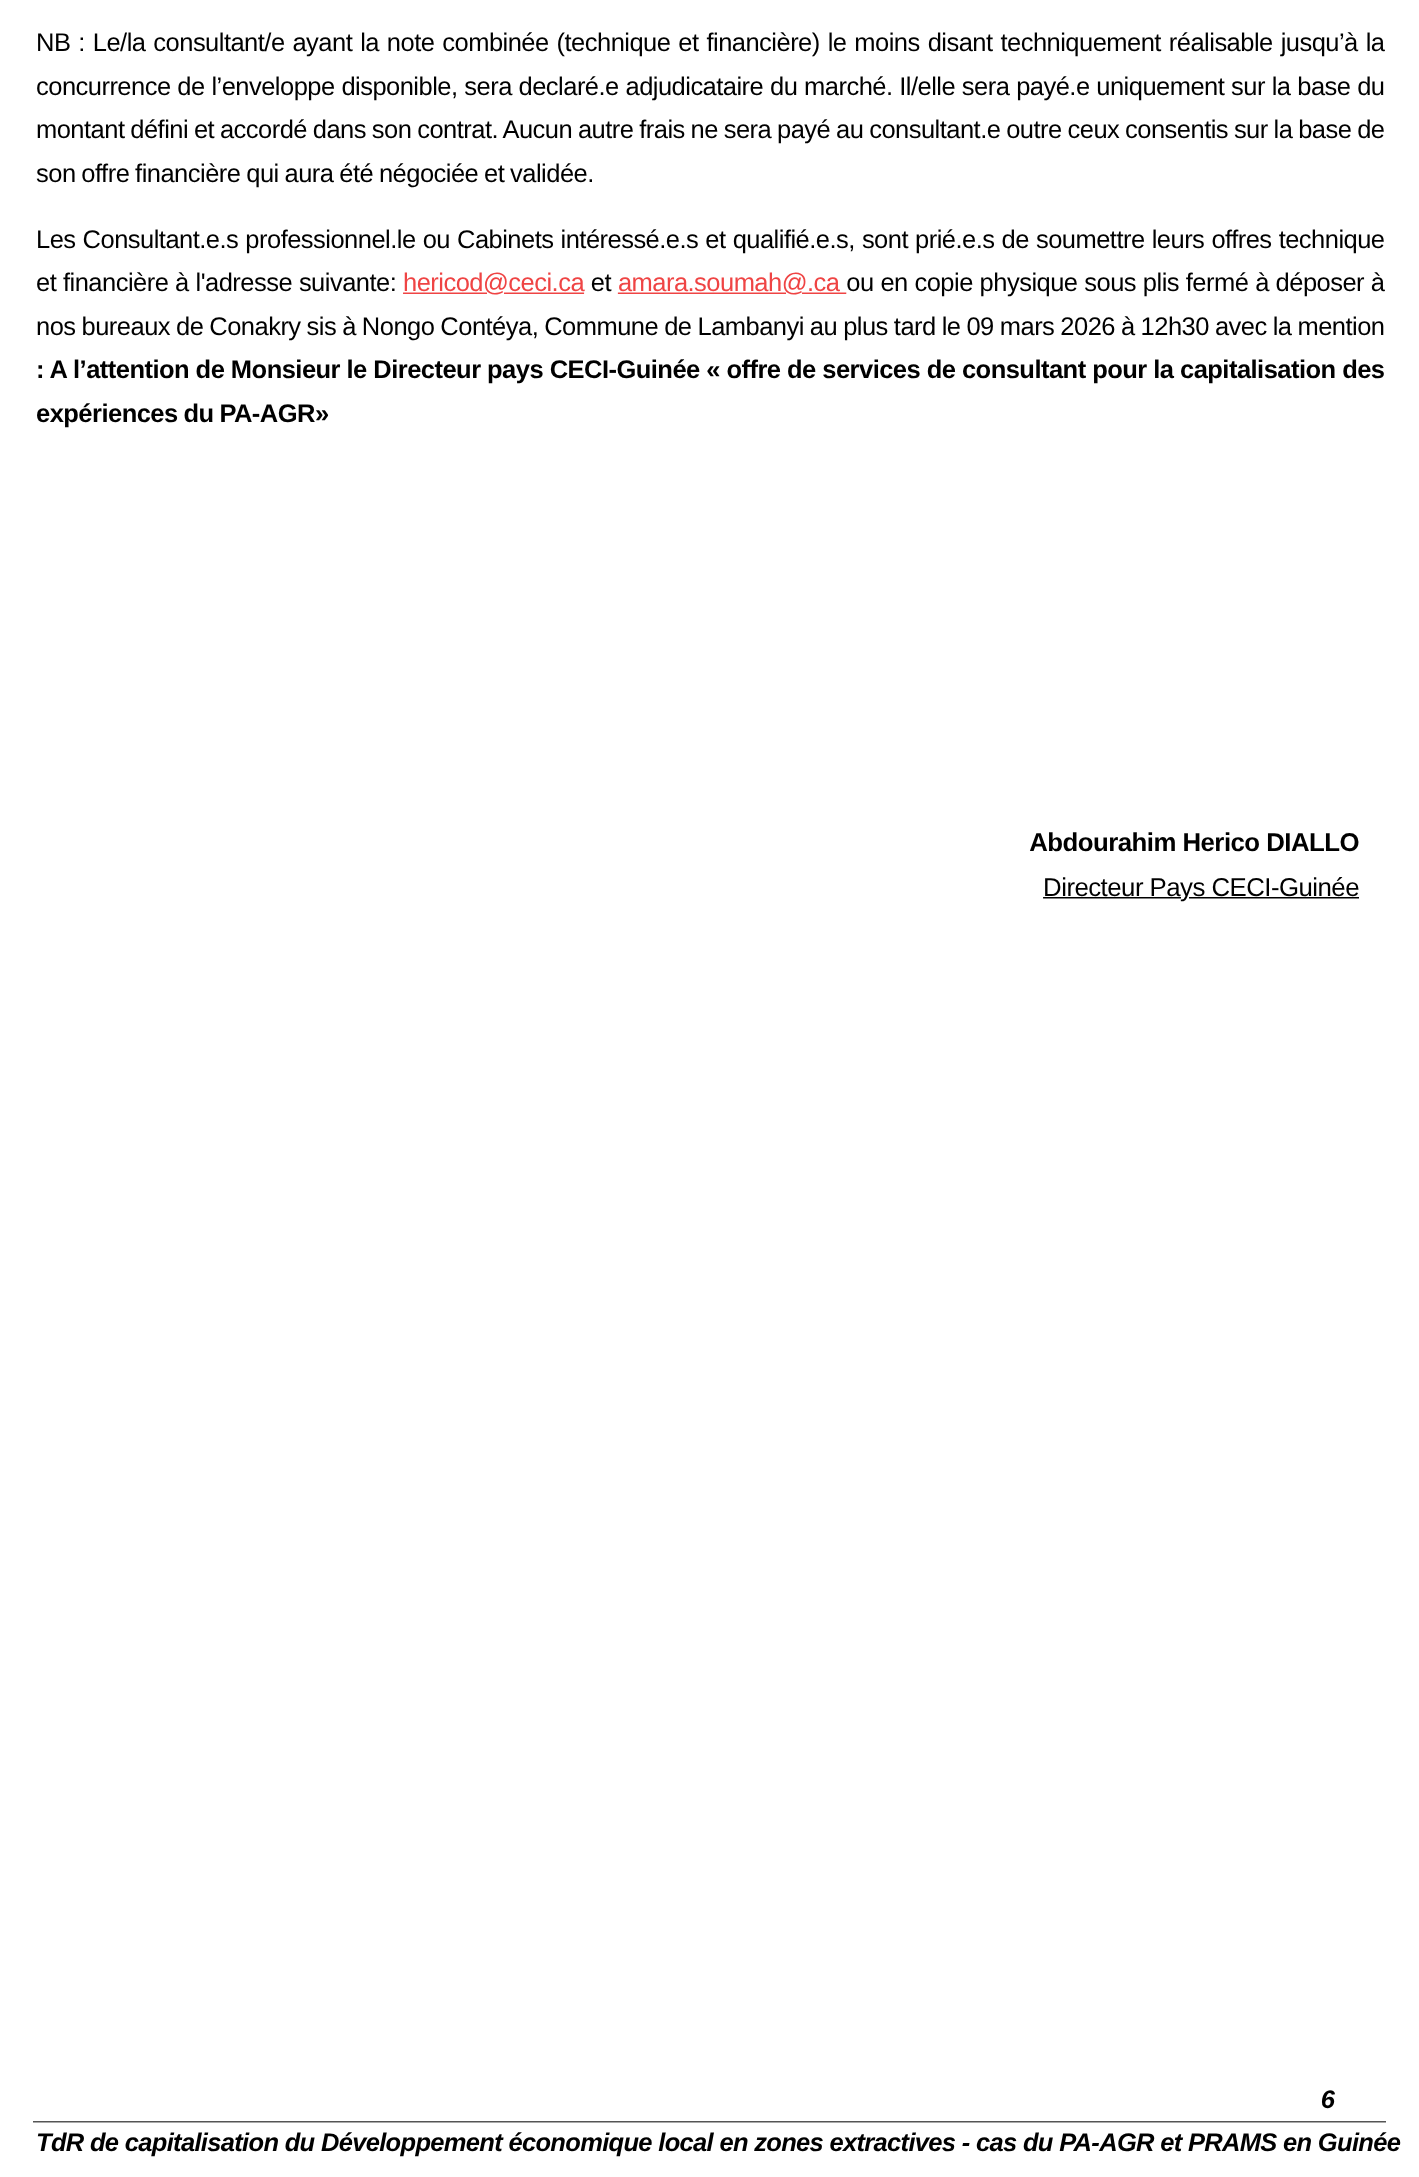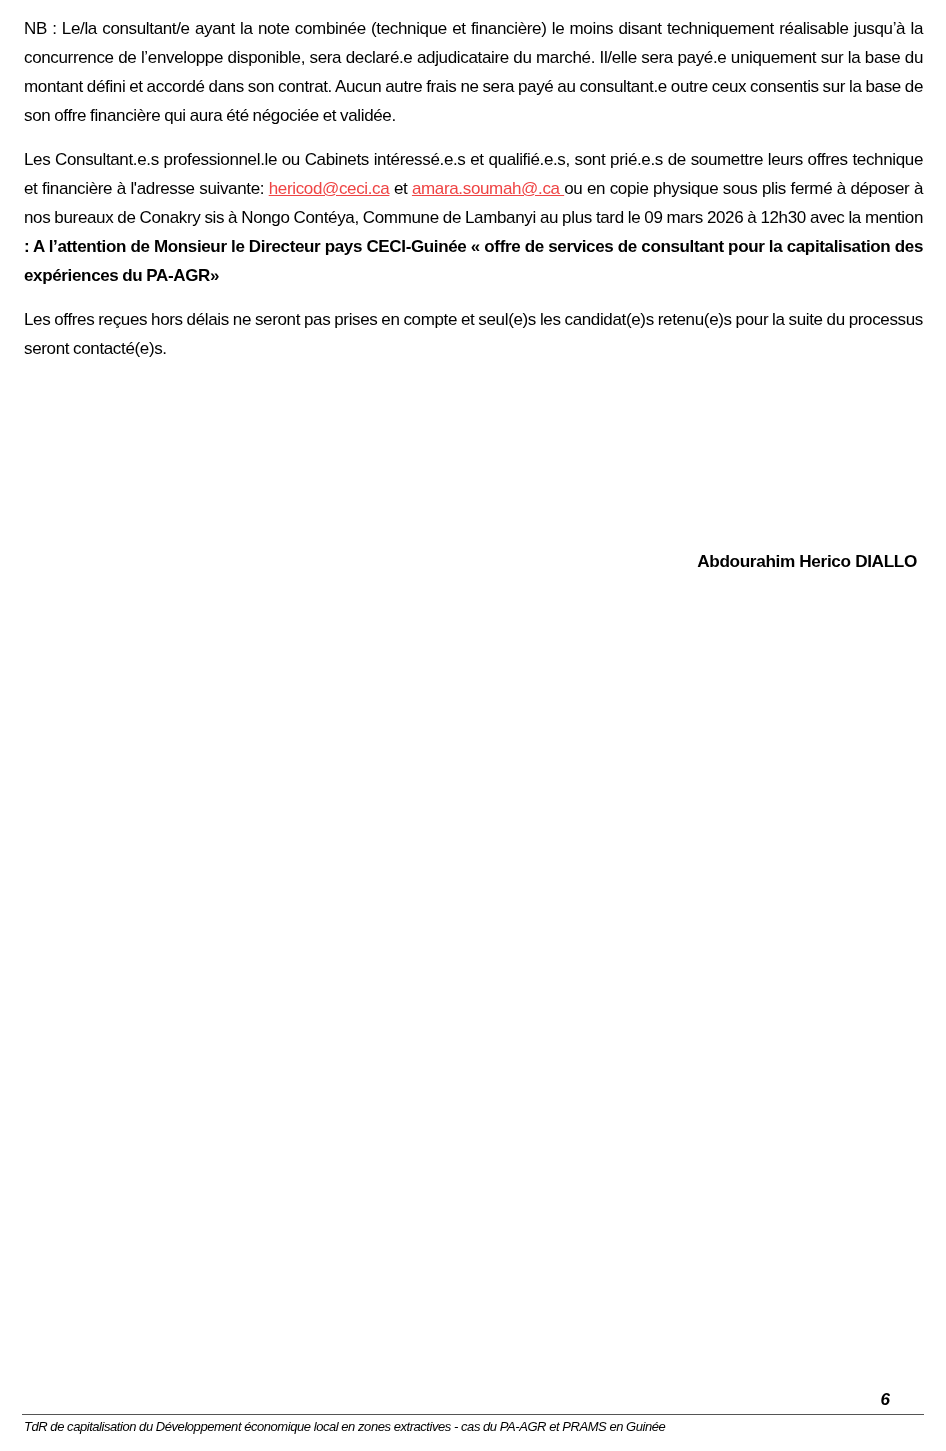--- a/index.html
+++ b/index.html
@@ -31,21 +31,21 @@
     }
     .para.p1 { margin-bottom: 15px; }
     .para.p2 { margin-bottom: 15px; }
     a.email {
       color: #ef4444;
       text-decoration: underline;
     }
     .bold { font-weight: bold; }
     .signature {
       position: absolute;
-      right: 29px;
+      right: 40px;
       top: 546px;
       text-align: right;
       font-size: 17.2px;
       line-height: 30px;
       letter-spacing: -0.35px;
     }
     .sig-name { font-weight: bold; }
     .sig-title { text-decoration: underline; }
     .page-number {
       position: absolute;
@@ -60,37 +60,37 @@
       left: 22px;
       width: 902px;
       top: 1414px;
       height: 0;
       border-top: 1.5px solid #555555;
     }
     .footer-text {
       position: absolute;
       left: 24px;
       top: 1419px;
-      font-size: 13px;
-      font-weight: normal;
+      font-size: 17px;
+      font-weight: bold;
       font-style: italic;
       letter-spacing: -0.45px;
       white-space: nowrap;
     }
   </style>
 </head>
 <body>
 
 <div class="page">
   <p class="para p1">NB : Le/la consultant/e ayant la note combinée (technique et financière) le moins disant techniquement réalisable jusqu’à la concurrence de l’enveloppe disponible, sera declaré.e adjudicataire du marché.  Il/elle sera payé.e uniquement sur la base du montant défini et accordé dans son contrat. Aucun autre frais ne sera payé au consultant.e outre ceux consentis sur la base de son offre financière qui aura été négociée et validée.</p>
 
   <p class="para p2"><span>Les Consultant.e.s professionnel.le ou Cabinets intéressé.e.s et qualifié.e.s, sont prié.e.s de soumettre leurs offres technique et financière à l'adresse suivante: </span><a class="email">hericod@ceci.ca</a><span> et </span><a class="email">amara.soumah@.ca </a><span>ou en copie physique sous plis fermé à déposer à nos bureaux de Conakry sis à Nongo Contéya, Commune de Lambanyi au plus tard le 09 mars 2026 à 12h30 avec la mention </span><span class="bold">:</span><span class="bold"> A l’attention de Monsieur le Directeur pays CECI-Guinée « offre de services de consultant pour la capitalisation des expériences du PA-AGR»</span></p>
 
-  <p class="para">Les offres reçues hors délais ne seront pas prises en compte et seul(e)s les candidat(e)s retenu(e)s pour la suite du processus seront contacté(e)s.</p>
 </div>
 
 <div class="signature">
   <div class="sig-name">Abdourahim Herico DIALLO</div>
+  <div><span class="sig-title">Directeur Pays CECI-Guinée</span></div>
 </div>
 
 <div class="page-number">6</div>
 <div class="footer-rule"></div>
 <div class="footer-text">TdR de capitalisation du Développement économique local en zones extractives - cas du PA-AGR et PRAMS en Guinée</div>
 
 </body></html>

